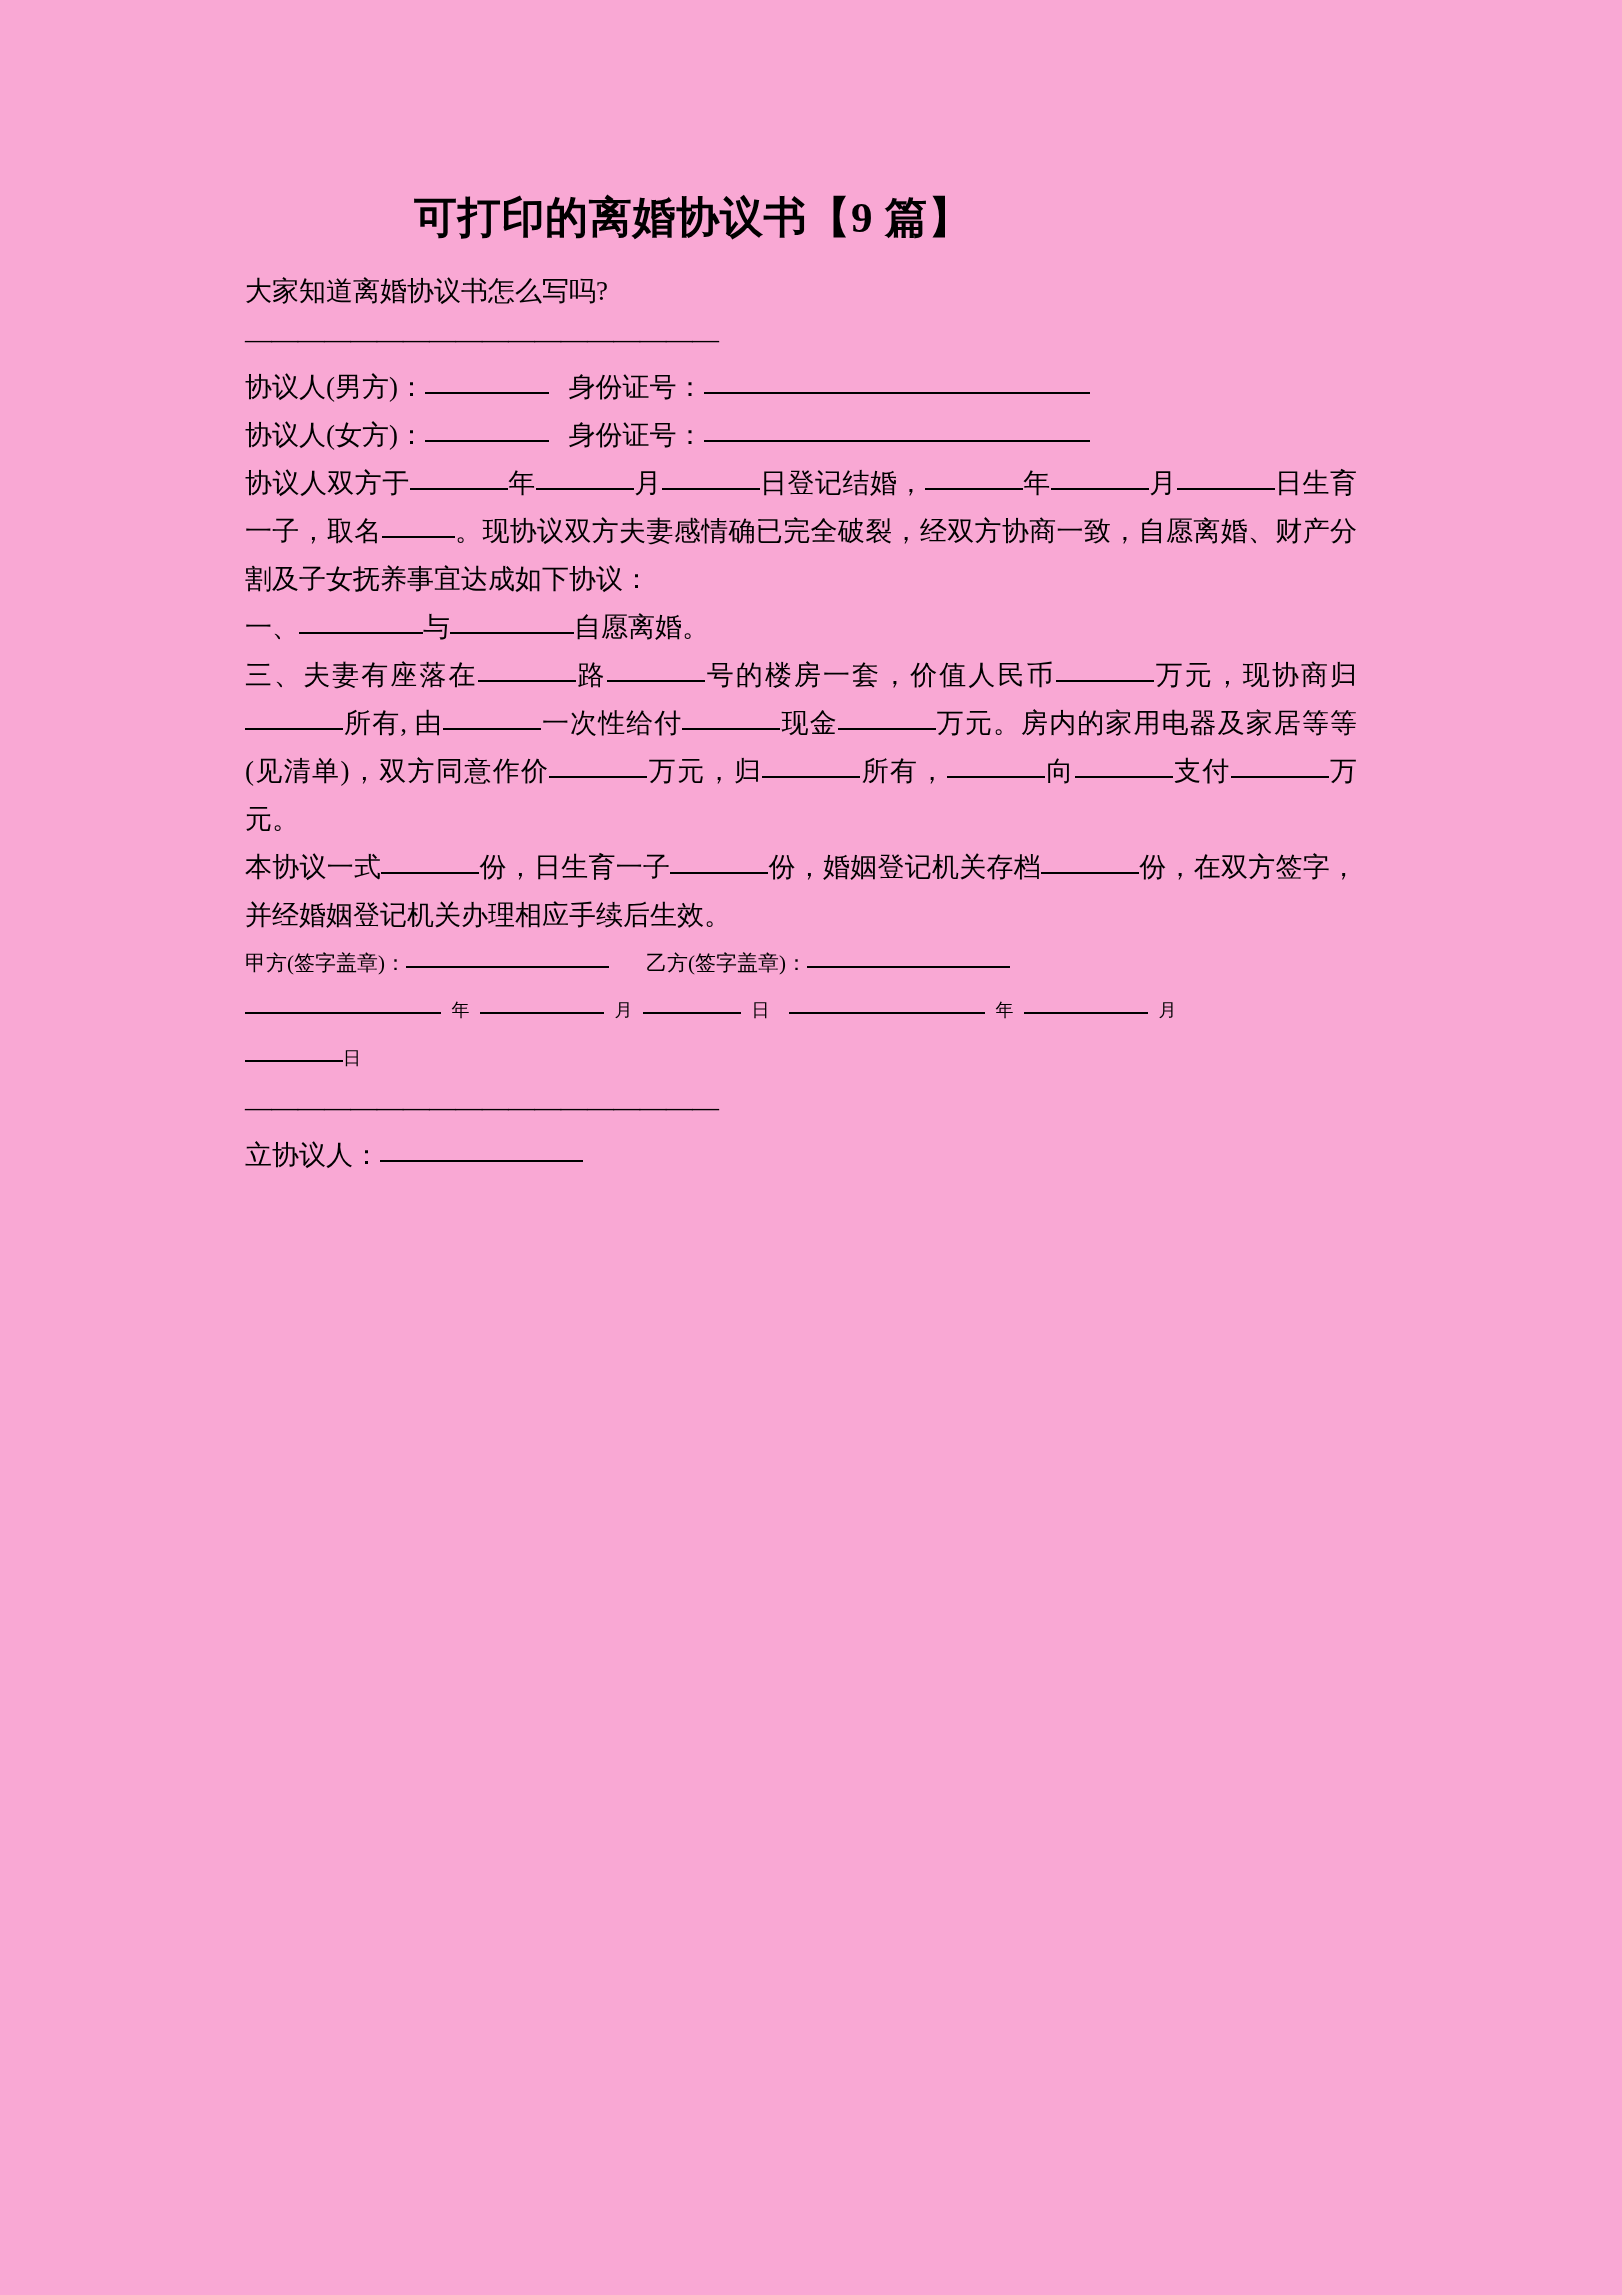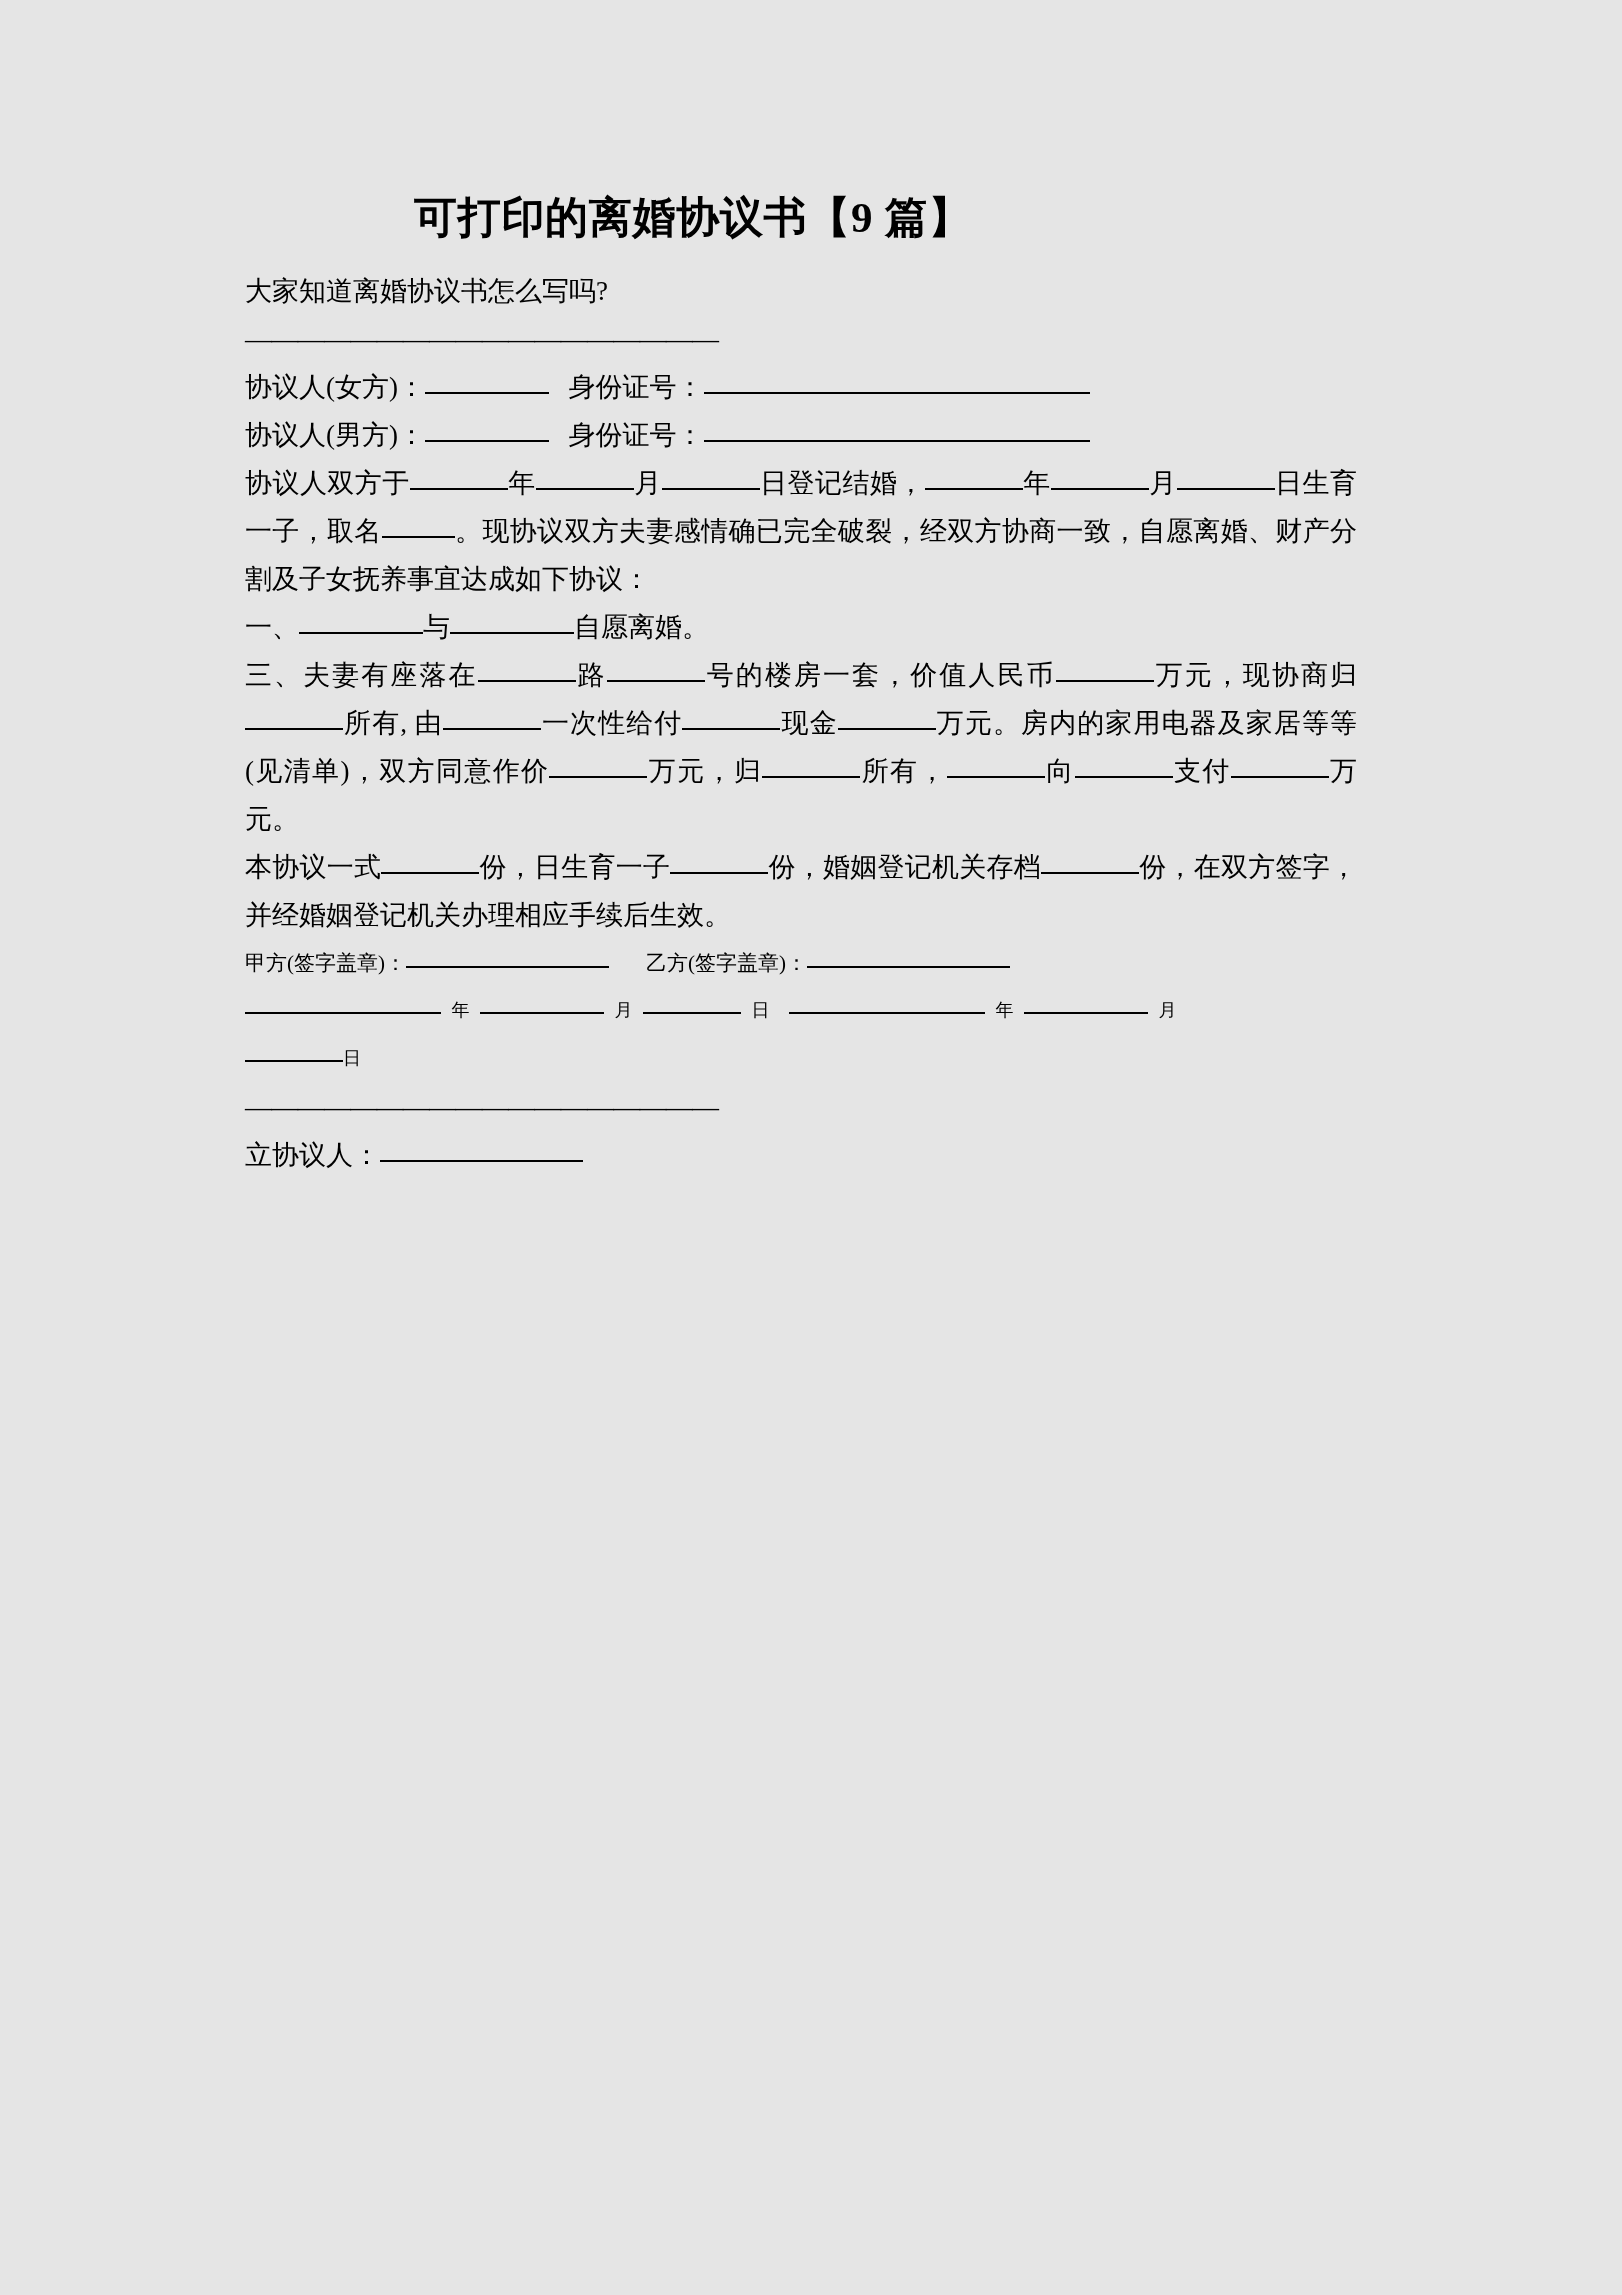--- a/index.html
+++ b/index.html
@@ -8,21 +8,21 @@
     padding: 0;
     background: #ffffff;
   }
   body {
     font-family: "Liberation Serif", "DejaVu Serif", serif;
   }
   .page {
     position: relative;
     width: 1623px;
     height: 2295px;
-    background: #e5e5e5;
+    background: #f9a8d4;
     box-sizing: border-box;
     overflow: hidden;
   }
   .content {
     position: absolute;
     left: 245px;
     top: 0;
     width: 1112px;
   }
 
@@ -108,25 +108,25 @@
   <div class="content">
 
     <h1 class="doc-title">可打印的离婚协议书【9 篇】</h1>
 
     <p class="para intro-first">大家知道离婚协议书怎么写吗?</p>
 
 
     <p class="sep">——————————————————</p>
 
     <p class="para">
-      <span>协议人(女方)：</span><span class="blank b-lg"></span><span class="sp-md"></span><span>身份证号：</span><span class="blank b-id"></span>
+      <span>协议人(男方)：</span><span class="blank b-lg"></span><span class="sp-md"></span><span>身份证号：</span><span class="blank b-id"></span>
     </p>
 
     <p class="para">
-      <span>协议人(男方)：</span><span class="blank b-lg"></span><span class="sp-md"></span><span>身份证号：</span><span class="blank b-id"></span>
+      <span>协议人(女方)：</span><span class="blank b-lg"></span><span class="sp-md"></span><span>身份证号：</span><span class="blank b-id"></span>
     </p>
 
     <p class="para">
       <span>协议人双方于</span><span class="blank b-md"></span><span>年</span><span class="blank b-md"></span><span>月</span><span class="blank b-md"></span><span>日登记结婚，</span><span class="blank b-md"></span><span>年</span><span class="blank b-md"></span><span>月</span><span class="blank b-md"></span><span>日生育一子，取名</span><span class="blank b-sm"></span><span>。现协议双方夫妻感情确已完全破裂，经双方协商一致，自愿离婚、财产分割及子女抚养事宜达成如下协议：</span>
     </p>
 
     <p class="para">
       <span>一、</span><span class="blank b-lg"></span><span>与</span><span class="blank b-lg"></span><span>自愿离婚。</span>
     </p>
 

